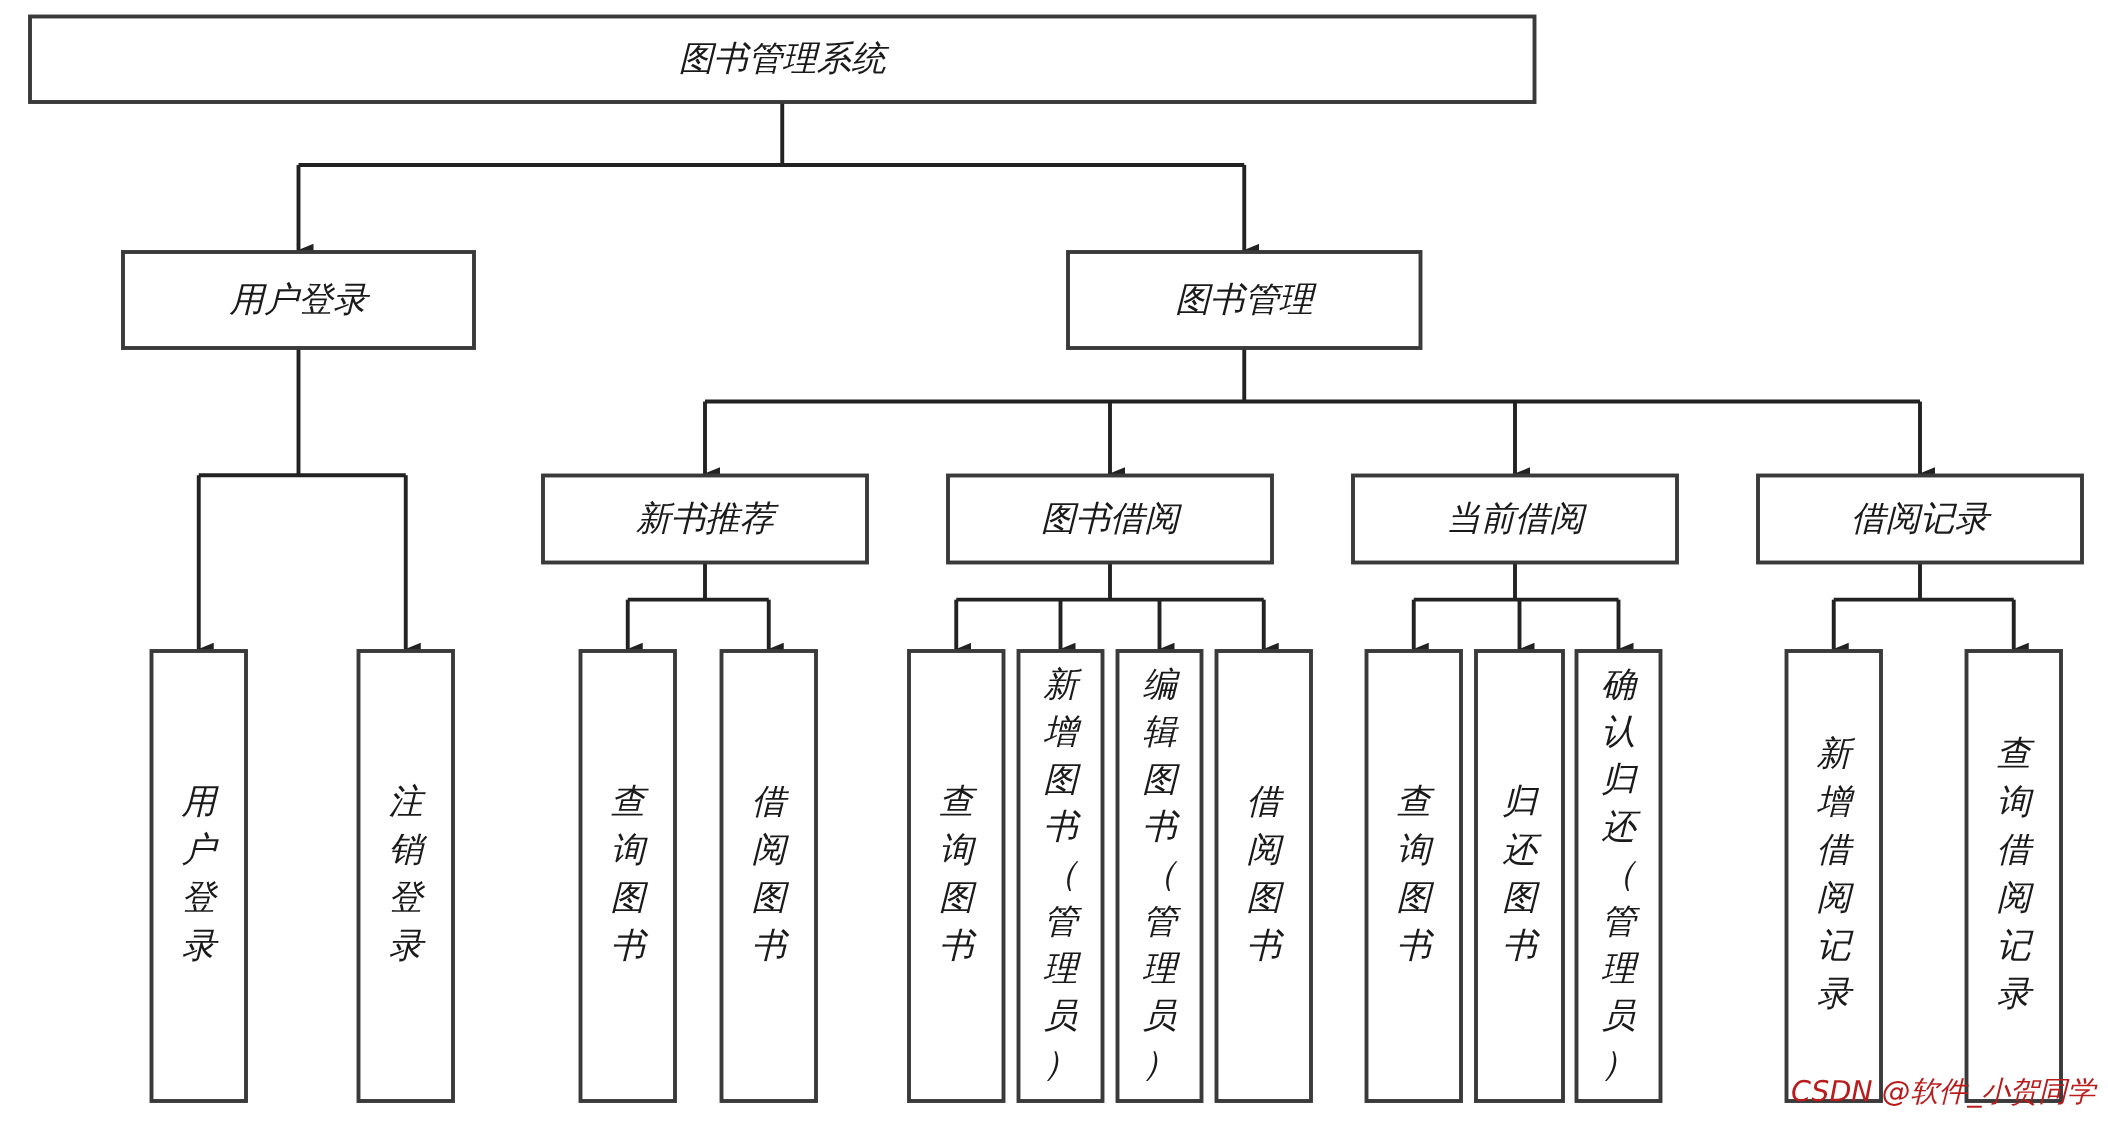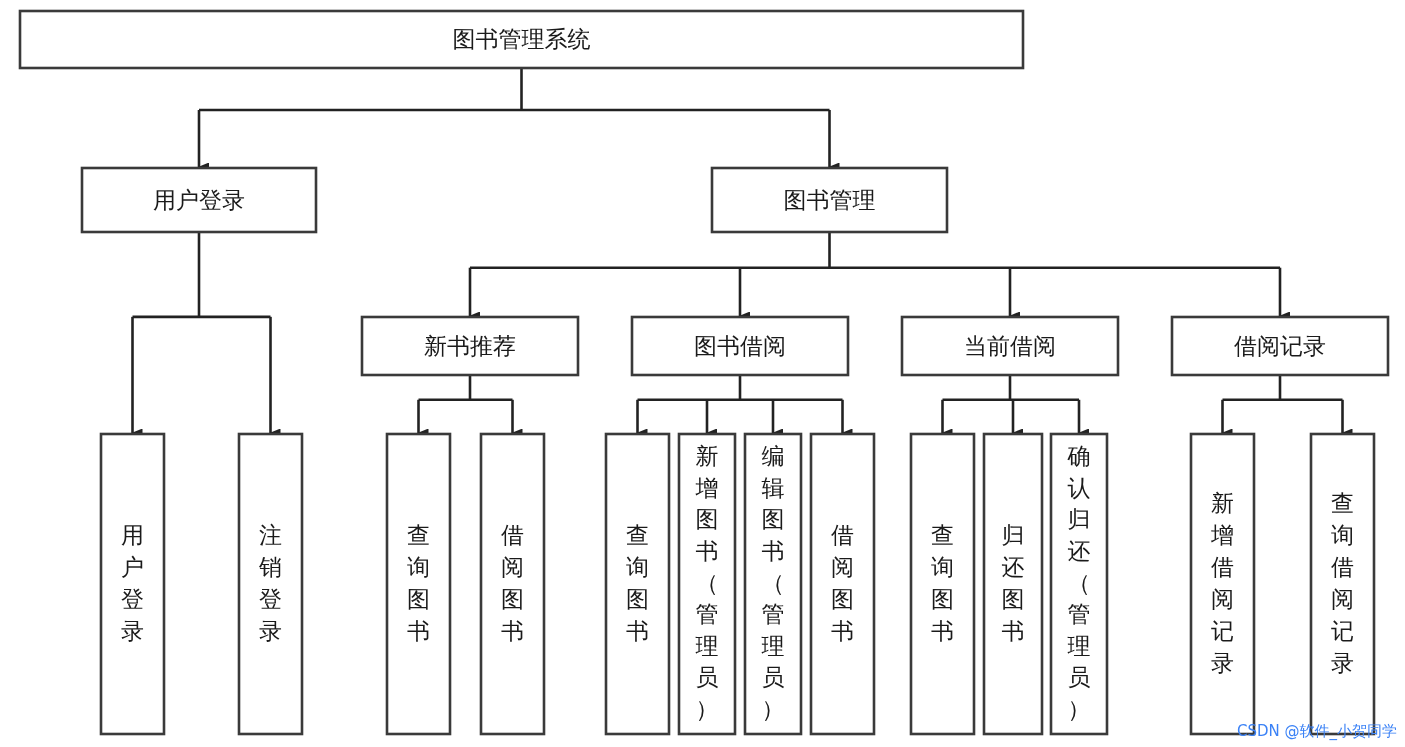--- a/index.html
+++ b/index.html
@@ -11,20 +11,21 @@
     width: 1405px;
     height: 747px;
     font-family: "DejaVu Sans", "Liberation Sans", sans-serif;
     overflow: hidden;
     position: relative;
   }
   #diagram-root {
     position: relative;
     width: 1405px;
     height: 747px;
+    font-style: italic;
   }
   svg#flowchart {
     position: absolute;
     top: 0; left: 0;
     width: 1405px;
     height: 747px;
   }
   .node-box {
     fill: #ffffff;
     stroke: #3a3a3a;
@@ -45,22 +46,22 @@
   .node-label-vertical {
     fill: #1a1a1a;
     font-family: "DejaVu Sans", "Liberation Sans", sans-serif;
     font-size: 23px;
     text-anchor: middle;
   }
   .watermark {
     position: absolute;
     right: 8px;
     bottom: 6px;
-    color: #3b82f6;
-    font-size: 15px;
+    color: #b91c1c;
+    font-size: 19px;
     font-family: "DejaVu Sans", "Liberation Sans", sans-serif;
     white-space: nowrap;
     user-select: none;
   }
 </style>
 </head>
 <body>
 
 <div id="diagram-root">
   <svg id="flowchart" viewBox="0 0 1405 747">

